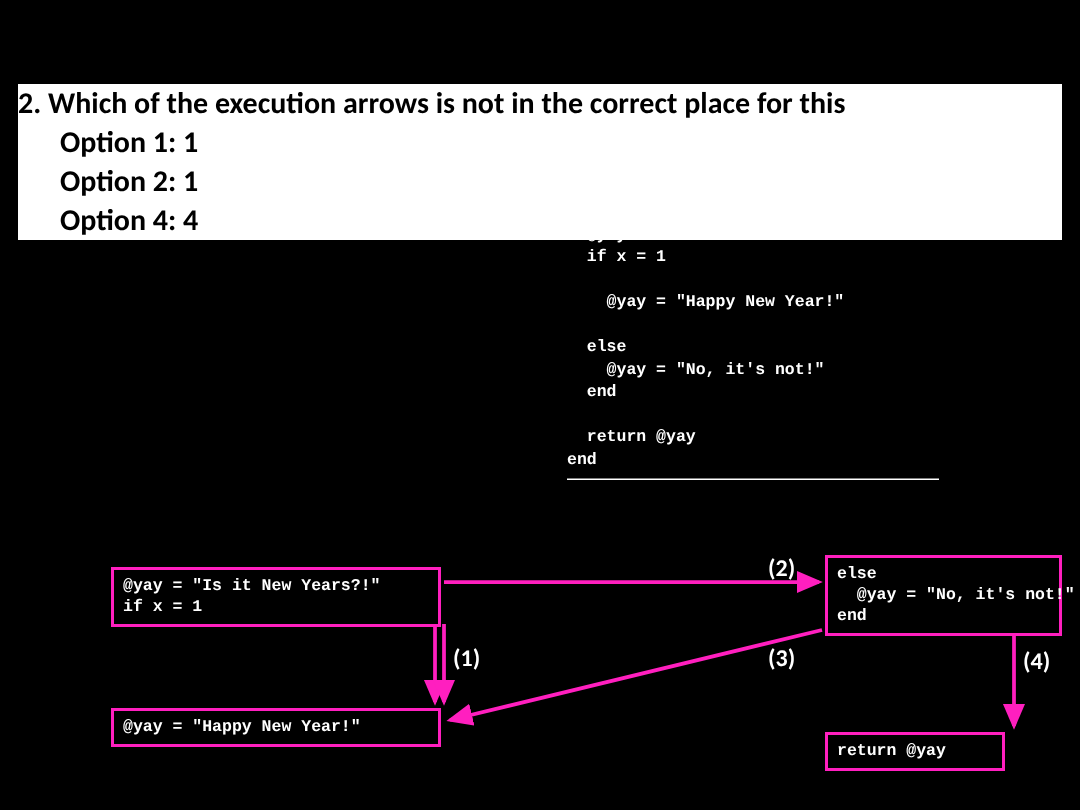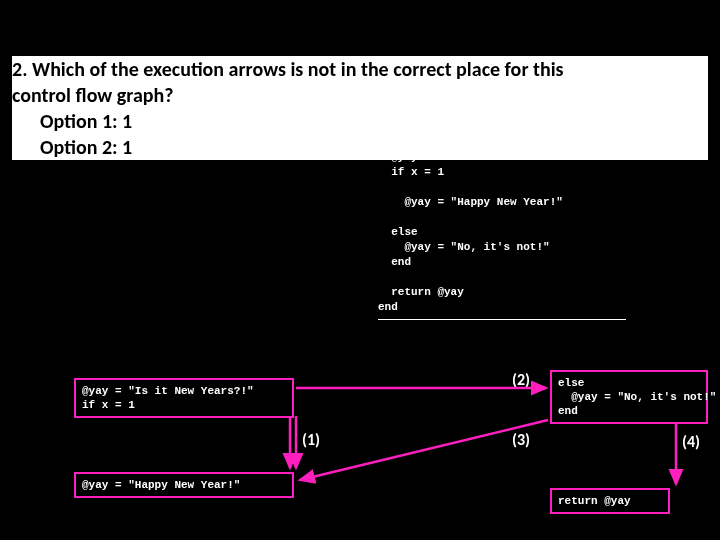--- a/index.html
+++ b/index.html
@@ -82,23 +82,23 @@
   }
   .arrows polygon {
     fill: #ff1fbf;
   }
 </style>
 </head>
 <body>
 
 <div class="question-area">
   <div class="question-line">2. Which of the execution arrows is not in the correct place for this</div>
-  <div class="question-line">control flow graph?</div>
   <div class="option-line">Option 1: 1</div>
   <div class="option-line">Option 2: 1</div>
+  <div class="option-line">Option 4: 4</div>
 </div>
 
 <div class="code-listing">def january(x)
 
   @yay = "Is it New Years?!"
   if x = 1
 
     @yay = "Happy New Year!"
 
   else

